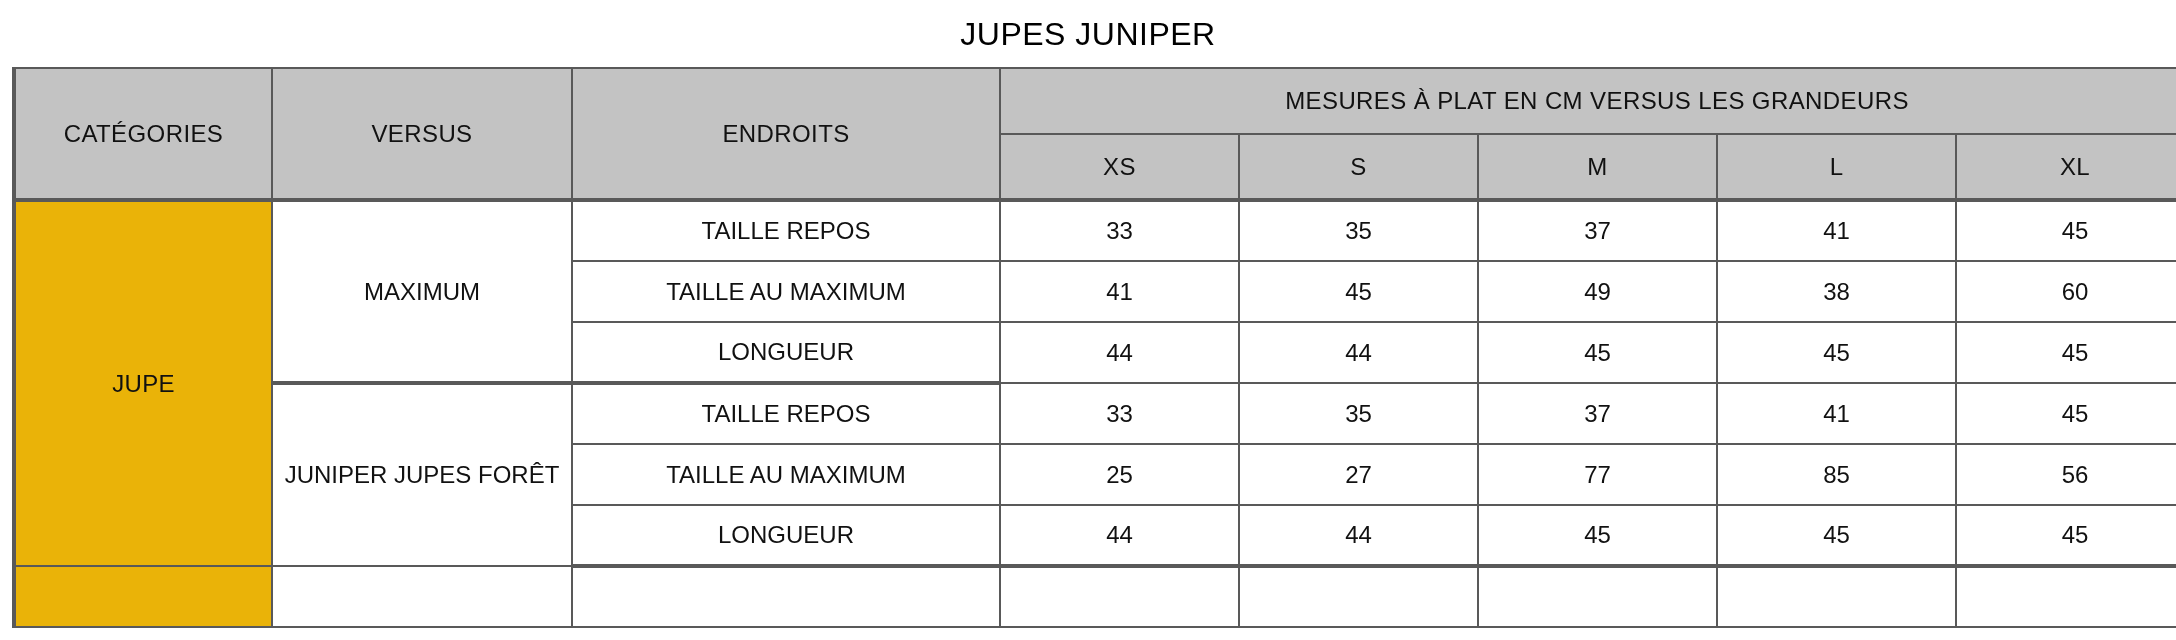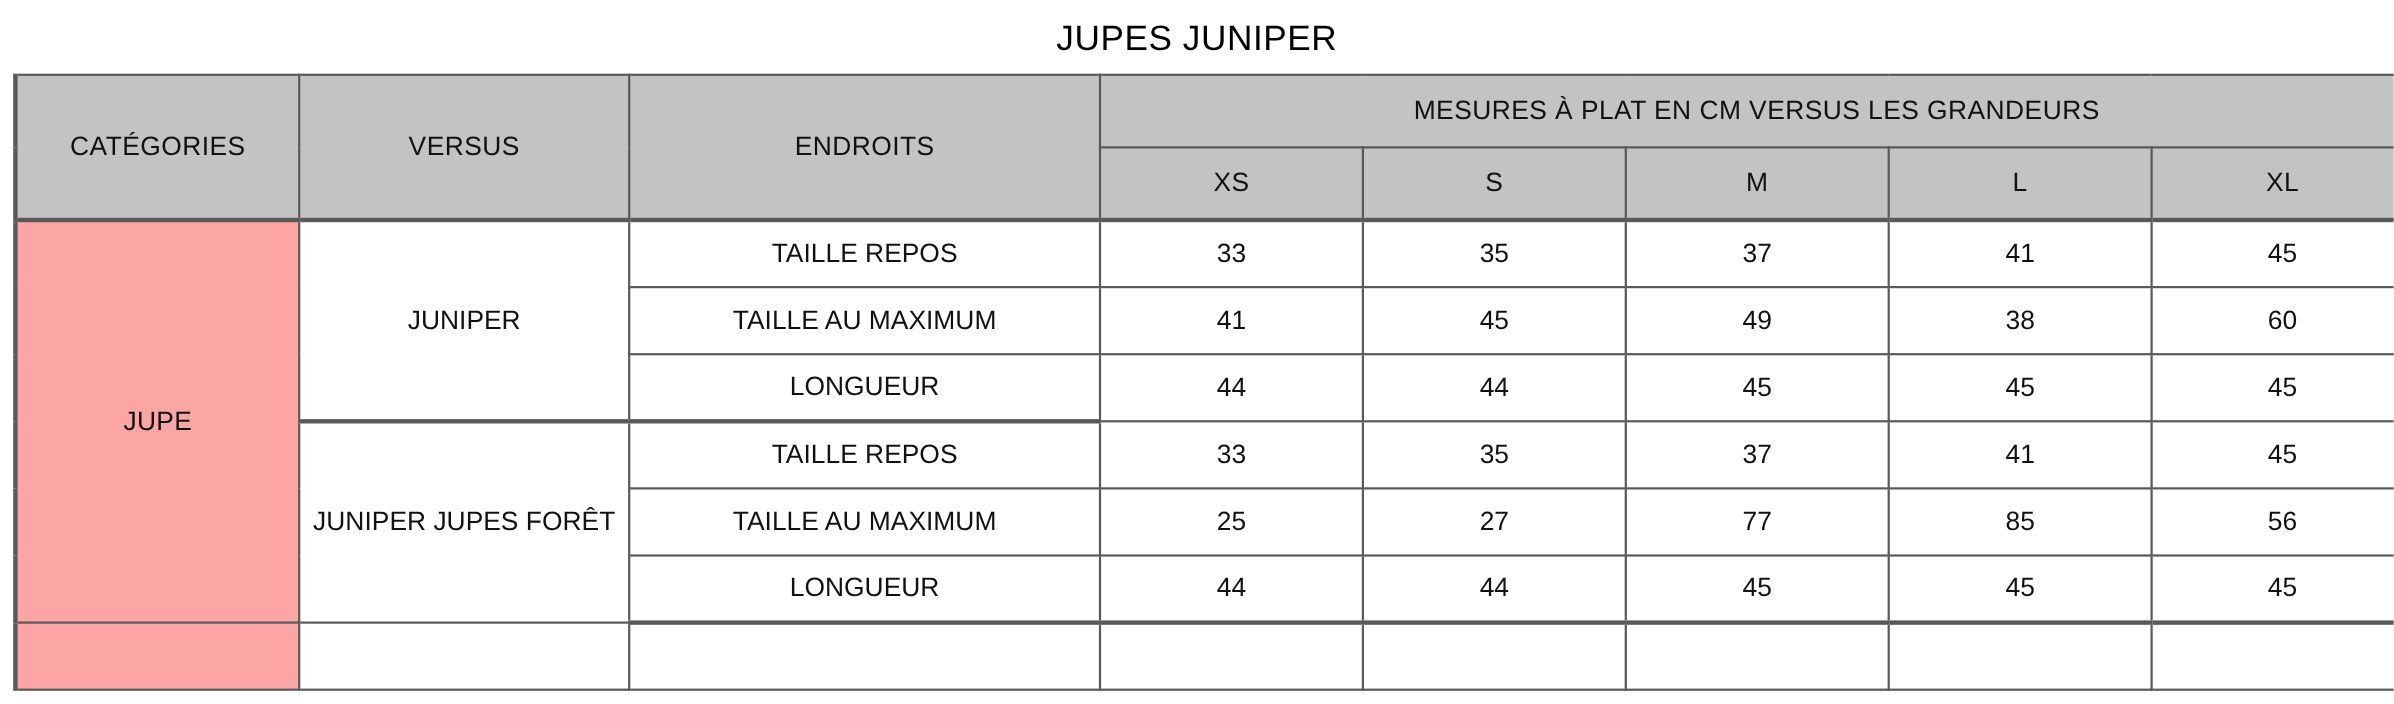--- a/index.html
+++ b/index.html
@@ -66,21 +66,21 @@
   .hdr-size {
     font-size: 25px;
     height: 66px;
     margin-top: 24px;
   }
   .outer-top td {
     border-top: 4px solid #595959;
   }
   
   .cat-cell {
-    background: #fca5a5;
+    background: #eab308;
     font-weight: bold;
     font-size: 25px;
     letter-spacing: 0.3px;
   }
   .style-cell {
     font-size: 24px;
     line-height: 1.25;
   }
   .place-cell {
     font-size: 24px;
@@ -132,21 +132,21 @@
         <tr>
           <td class="hdr hdr-size">XS</td>
           <td class="hdr hdr-size">S</td>
           <td class="hdr hdr-size">M</td>
           <td class="hdr hdr-size">L</td>
           <td class="hdr hdr-size thick-right">XL</td>
         </tr>
 
         <tr class="data-row">
           <td class="cat-cell thick-left thick-top" rowspan="6">JUPE</td>
-          <td class="style-cell thick-top" rowspan="3">JUNIPER</td>
+          <td class="style-cell thick-top" rowspan="3">MAXIMUM</td>
           <td class="place-cell thick-top">TAILLE REPOS</td>
           <td class="val-cell thick-top">33</td>
           <td class="val-cell thick-top">35</td>
           <td class="val-cell thick-top">37</td>
           <td class="val-cell thick-top">41</td>
           <td class="val-cell thick-top thick-right">45</td>
         </tr>
         <tr class="data-row">
           <td class="place-cell">TAILLE AU MAXIMUM</td>
           <td class="val-cell">41</td>

